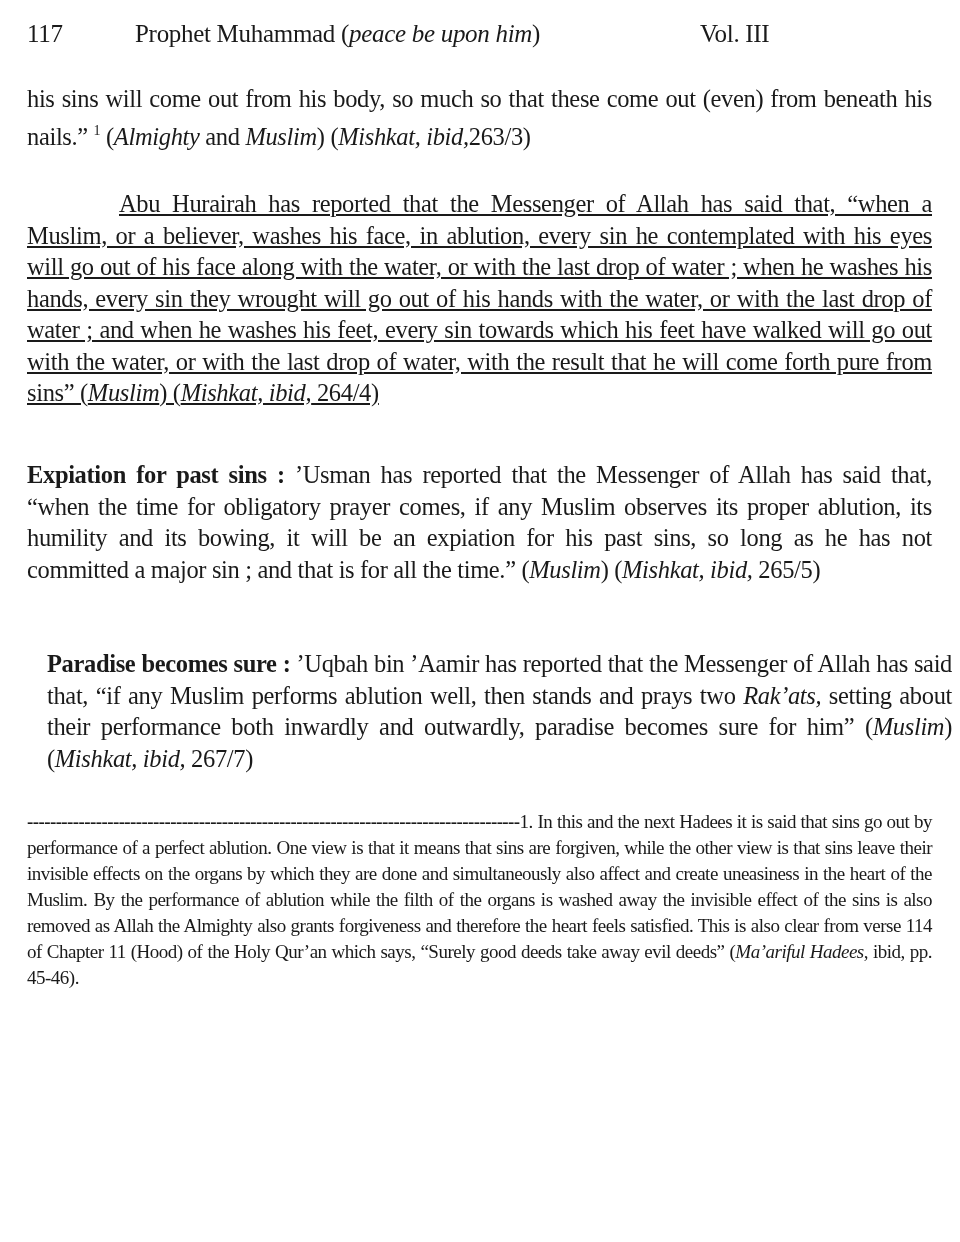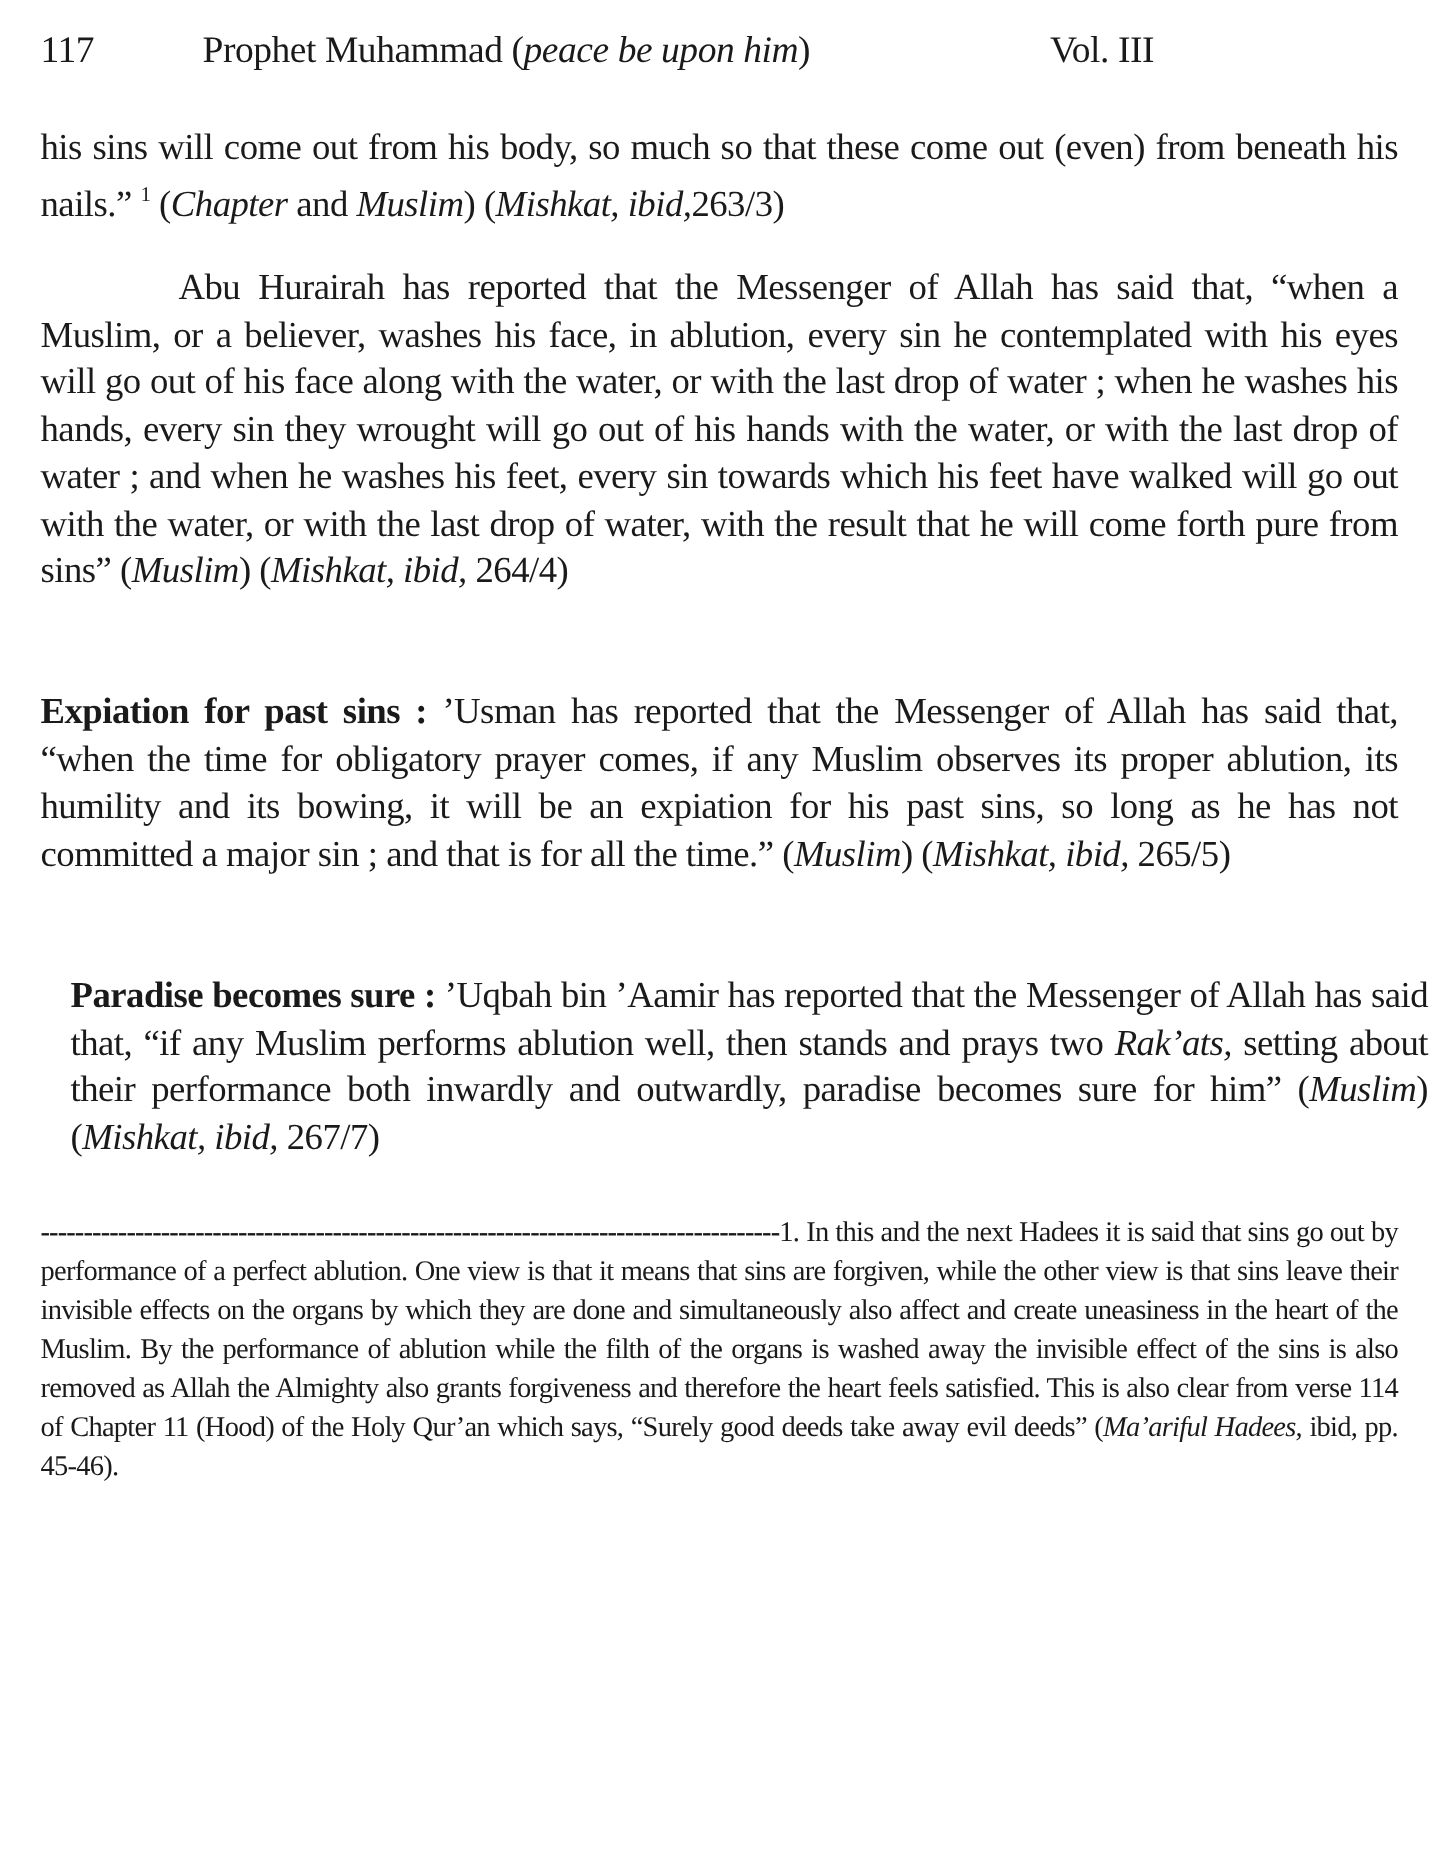--- a/index.html
+++ b/index.html
@@ -13,21 +13,21 @@
   }
   .header .pnum { position: absolute; left: 0; }
   .header .title { position: absolute; left: 108px; font-family: Liberation Serif, serif; }
   .header .vol { position: absolute; left: 625px; margin-left: 48px; }
   .body-text {
     position: absolute; left: 27px; width: 905px;
     font-size: 24.5px; line-height: 31.5px; text-align: justify;
     letter-spacing: -0.35px;
   }
   .p1 { top: 83px; }
-  .p2 { top: 176px; text-indent: 92px; }
+  .p2 { top: 188px; text-indent: 92px; text-decoration: underline; }
   .p3 { top: 459px; }
   .p4 { top: 648px; margin-left: 20px; }
   .sub { font-weight: bold; }
   .sup { font-size: 14px; vertical-align: 10px; }
   .footnote {
     position: absolute; top: 809px; left: 27px; width: 905px;
     font-size: 19px; line-height: 26px; text-align: justify;
     letter-spacing: -0.5px;
   }
   .dash { letter-spacing: -0.6px; font-weight: bold; }
@@ -36,21 +36,21 @@
 </head>
 <body>
 
 <div class="header">
   <span class="pnum">117</span>
   <span class="title"><span>Prophet Muhammad (</span><i>peace be upon him</i><span>)</span></span>
   <span class="vol">Vol. III</span>
 </div>
 
 <div class="body-text p1">
-  <span>his sins will come out from his  body,  so  much  so that  these come out (even) from beneath his nails.” </span><span class="sup">1</span><span> (</span><i>Chapter</i><span> and </span><i>Muslim</i><span>) (</span><i>Mishkat, ibid,</i><span>263/3)</span>
+  <span>his sins will come out from his  body,  so  much  so that  these come out (even) from beneath his nails.” </span><span class="sup">1</span><span> (</span><i>Almighty</i><span> and </span><i>Muslim</i><span>) (</span><i>Mishkat, ibid,</i><span>263/3)</span>
 </div>
 
 <div class="body-text p2">
   <span>Abu Hurairah has reported that the Messenger of Allah has said that, “when a Muslim, or a believer, washes his face, in ablution, every sin he contemplated with his eyes will go out of his face along with the water, or with the last drop of water ; when he washes his hands, every sin they wrought will go out of his  hands with the water, or with the last drop of water ; and when he washes his feet, every sin towards which his feet have walked will go out with the water, or with the last drop of water, with the result that he will come forth pure from sins” (</span><i>Muslim</i><span>) (</span><i>Mishkat, ibid,</i><span> 264/4)</span>
 </div>
 
 <div class="body-text p3">
   <span class="sub">Expiation for past sins :</span><span>  ’Usman has reported that the Messenger of Allah has said that, “when the time for obligatory prayer comes, if any Muslim observes its proper ablution, its humility and its bowing, it will be an expiation for his past sins, so long as he has not committed a major sin ; and  that is for all the time.” (</span><i>Muslim</i><span>) (</span><i>Mishkat, ibid,</i><span> 265/5)</span>
 </div>
 

